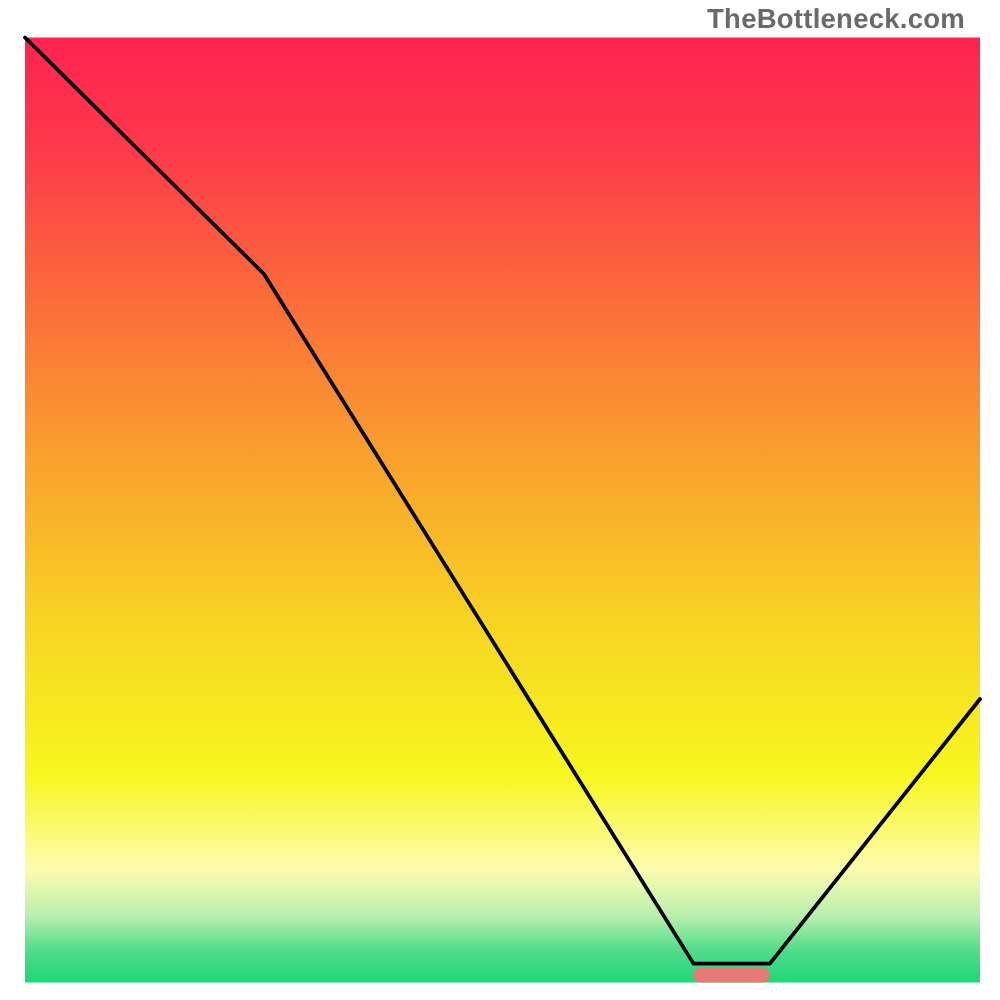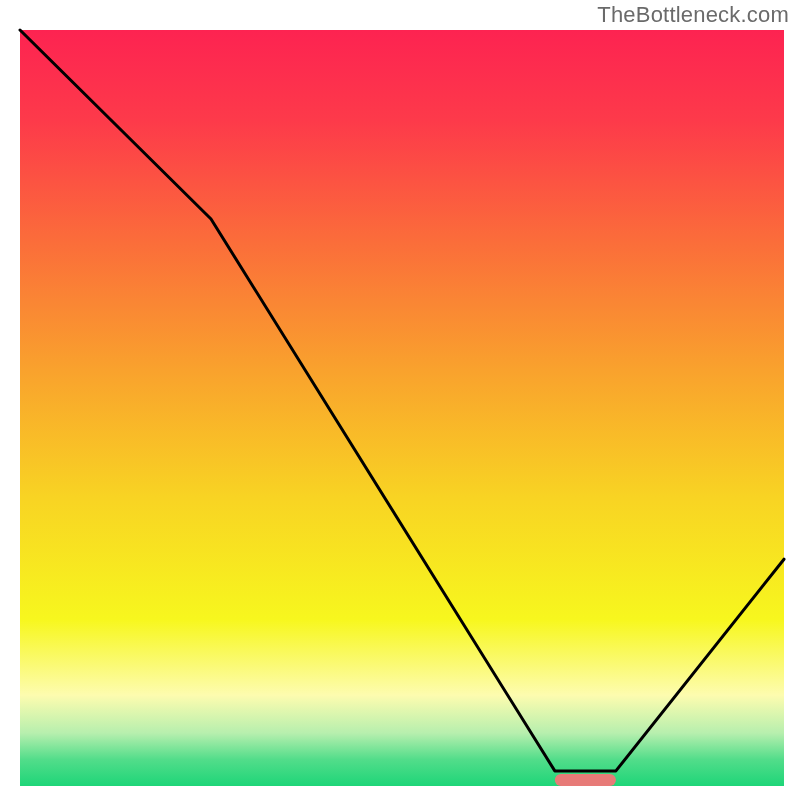--- a/index.html
+++ b/index.html
@@ -11,23 +11,23 @@
     font-family: Arial, Helvetica, sans-serif;
   }
   .container {
     position: relative;
     width: 800px;
     height: 800px;
   }
   .watermark {
     position: absolute;
     top: 2px;
-    right: 11px;
+    right: 28px;
     font-size: 22px;
-    font-weight: 400;
+    font-weight: 700;
     color: #6a6a6a;
     letter-spacing: 0.2px;
   }
   svg {
     position: absolute;
     top: 0;
     left: 0;
   }
 </style>
 </head>

